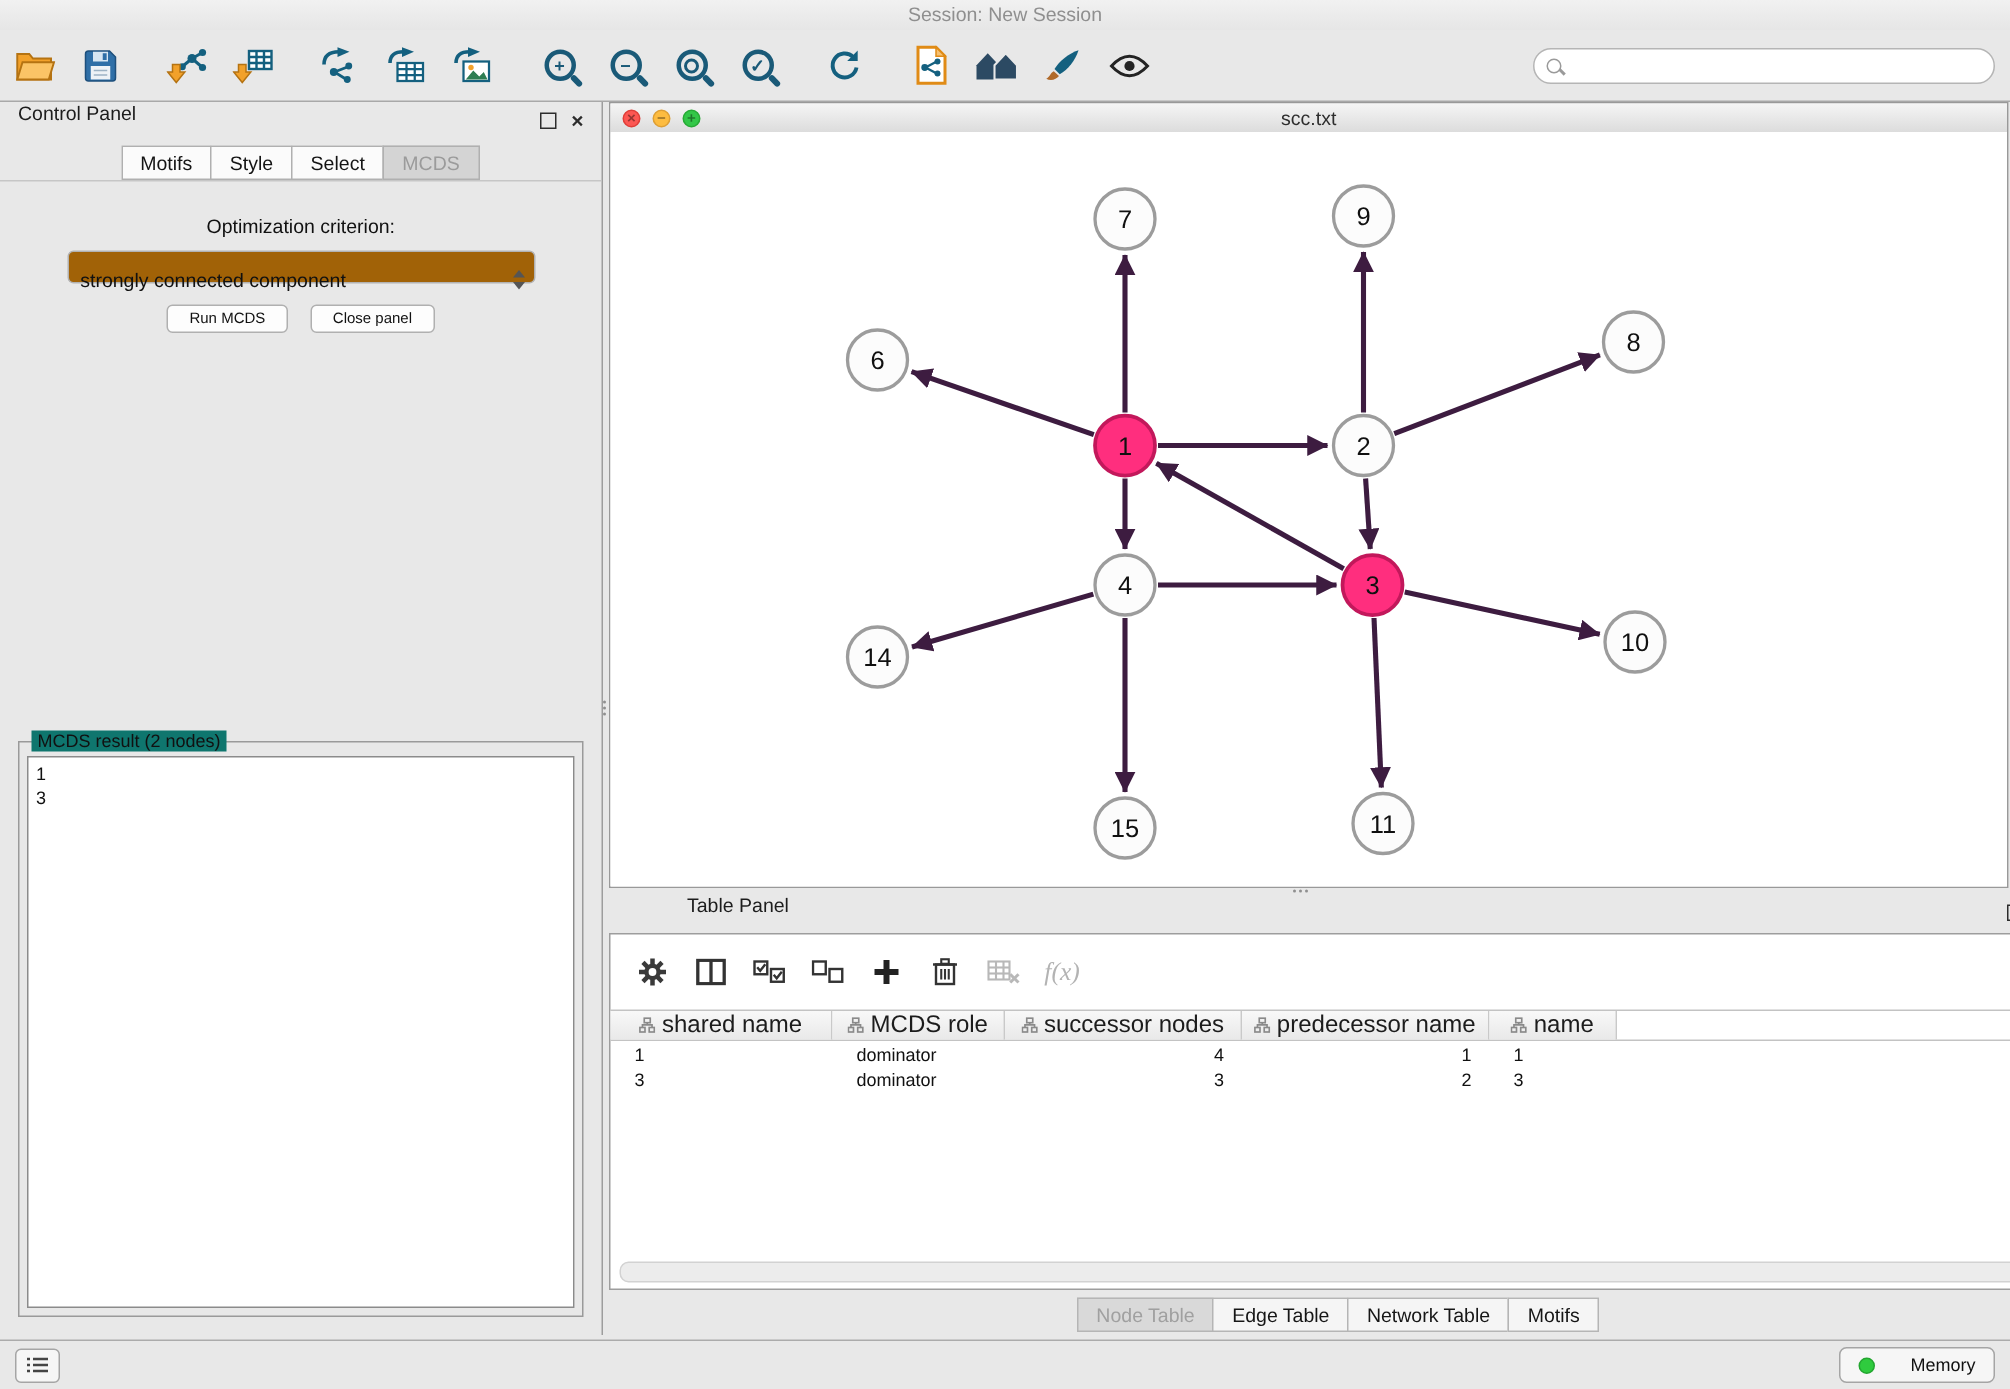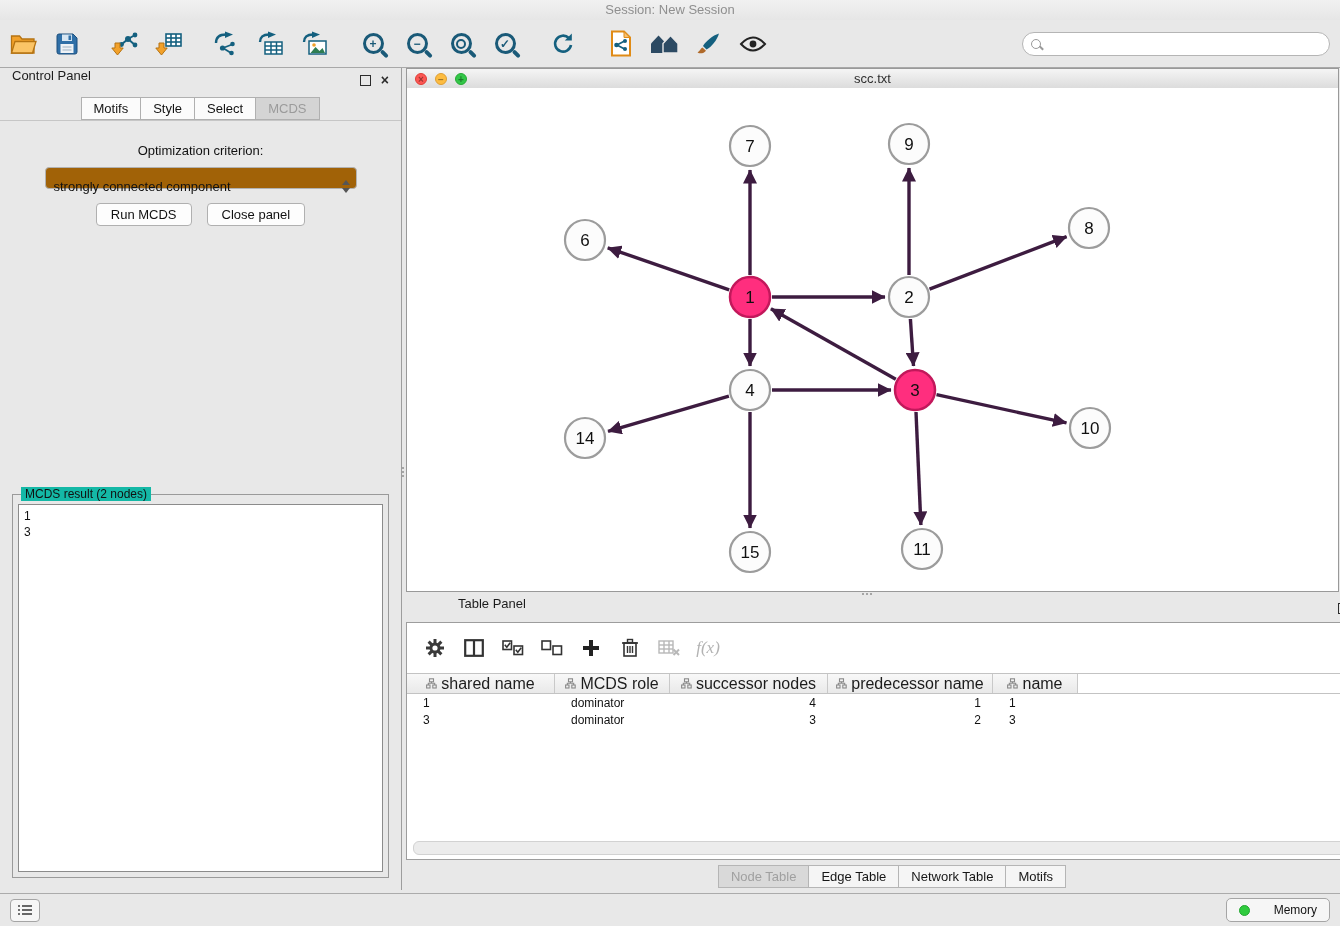--- a/index.html
+++ b/index.html
@@ -37,23 +37,23 @@
   .cp-tabbar{display:flex;justify-content:center;margin-top:5px;border-bottom:1px solid #c6c6c6;padding-bottom:0;}
   .cp-tab{border:1px solid #b0b0b0;background:#fbfbfb;color:#141414;font-size:13px;padding:3px 12px;margin-left:-1px;cursor:default;}
   .cp-tab.active{background:#d4d4d4;color:#9b9b9b;}
   .opt-label{text-align:center;margin-top:22px;font-size:13px;color:#111;}
   .dropdown{margin:9px auto 0;width:312px;height:22px;background:#a16207;border:1px solid #b2b2b2;border-radius:4px;
     display:flex;align-items:center;padding:16px 4px 0 8px;font-size:13px;color:#111;box-sizing:border-box;}
   .stepper{margin-left:auto;display:flex;flex-direction:column;gap:3px;padding-right:2px;}
   .tri-up{width:0;height:0;border-left:4px solid transparent;border-right:4px solid transparent;border-bottom:5px solid #555;}
   .tri-down{width:0;height:0;border-left:4px solid transparent;border-right:4px solid transparent;border-top:5px solid #555;}
   .cp-buttons{display:flex;justify-content:center;gap:15px;margin-top:14px;}
-  .btn{background:#fdfdfd;border:1px solid #b0b0b0;border-radius:4px;padding:3px 14px;font-size:13px;color:#111;cursor:default;}
+  .btn{background:#fdfdfd;border:1px solid #b0b0b0;border-radius:4px;padding:3px 14px;font-size:10px;color:#111;cursor:default;}
   .groupbox{position:absolute;left:12px;right:12px;top:426px;bottom:12px;border:1px solid #9a9a9a;}
-  .groupbox-legend{position:absolute;top:-8px;left:8px;background:#14b8a6;padding:0 4px;font-size:12px;color:#111;}
+  .groupbox-legend{position:absolute;top:-8px;left:8px;background:#0f766e;padding:0 4px;font-size:12px;color:#111;}
   .listbox{position:absolute;left:5px;right:5px;top:9px;bottom:5px;background:#fff;border:1px solid #8b8b8b;
     font-size:12px;padding:3px 5px;line-height:16px;overflow:hidden;color:#111;}
 
   
   .net-window{position:absolute;left:406px;top:68px;width:933px;height:524px;border:1px solid #999;background:#fff;box-sizing:border-box;}
   .net-titlebar{position:relative;height:19px;background:linear-gradient(#f5f5f5,#dcdcdc);border-bottom:1px solid #b8b8b8;
     display:flex;align-items:center;}
   .traffic{display:flex;gap:8px;margin-left:8px;z-index:2;}
   .light{width:12px;height:12px;border-radius:50%;font-size:10px;font-weight:bold;line-height:11px;text-align:center;
     color:rgba(0,0,0,.40);box-sizing:border-box;cursor:default;}

